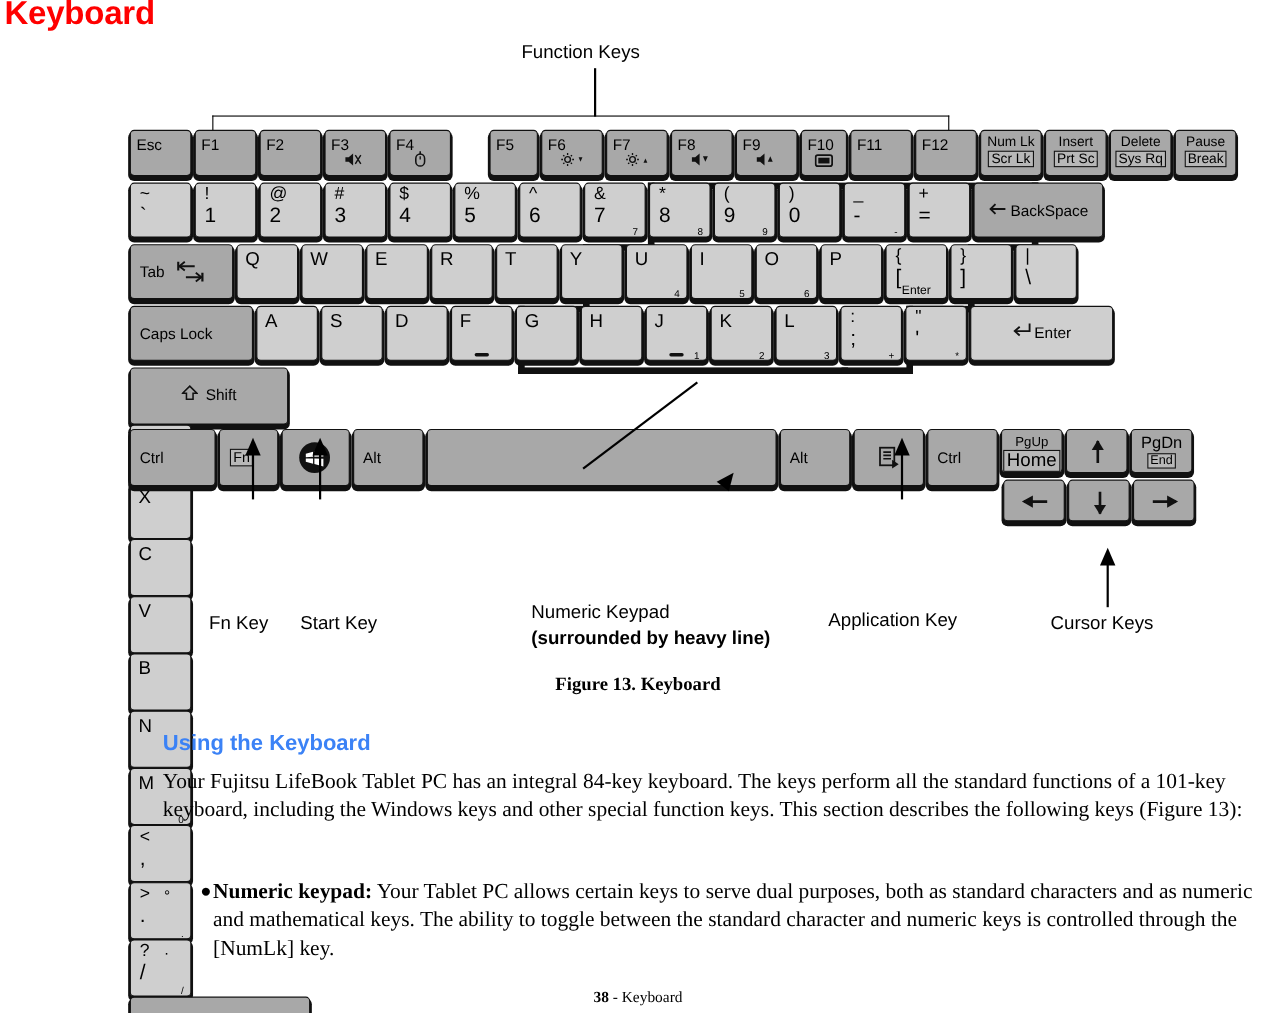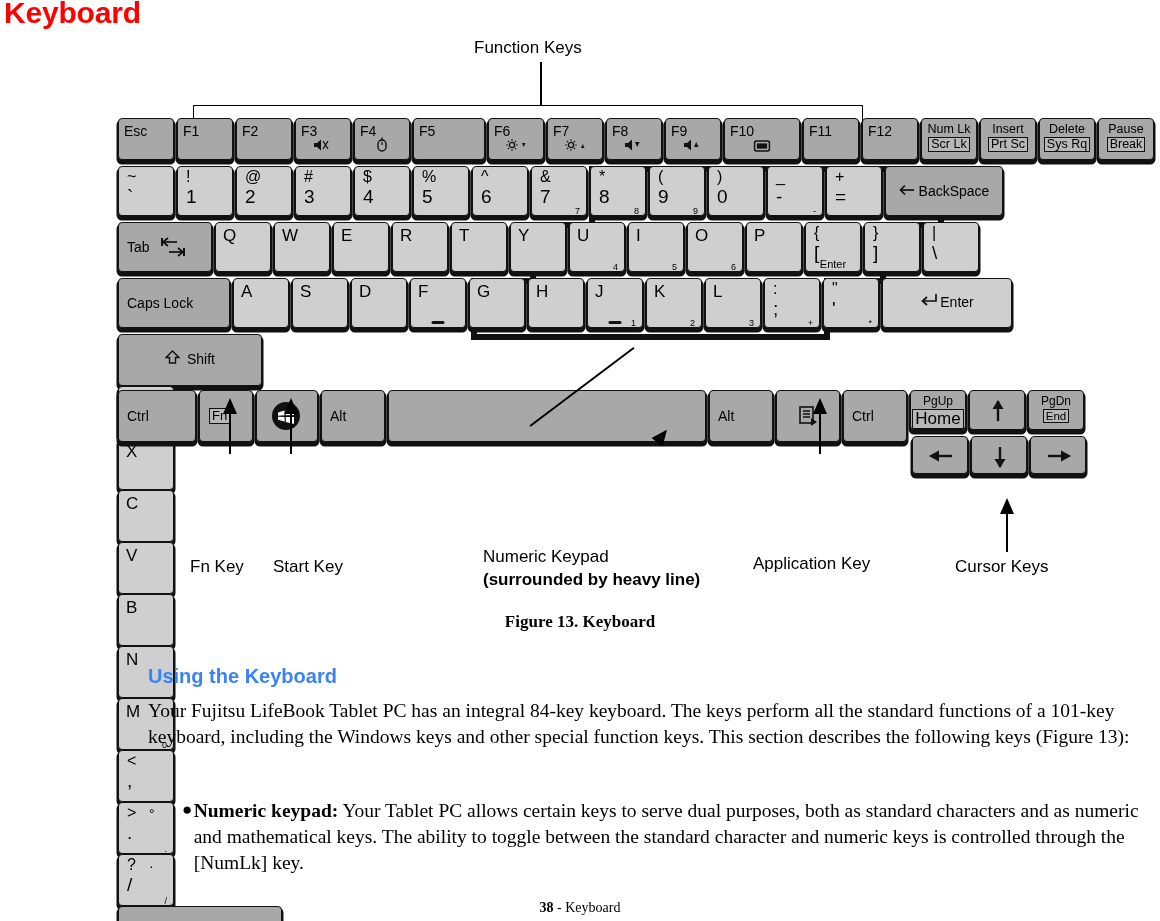--- a/index.html
+++ b/index.html
@@ -174,21 +174,21 @@
               </svg></span></span>
         </div>
         <div class="key fkey dark" style="width: 56px; height: 42px;">
           <span class="fl">F4</span>
           <span class="fsym"><span style="display: inline-block;"><svg width="12" height="15" viewBox="0 0 12 15">
                 <rect x="2" y="3" width="8" height="11" rx="4" fill="none" stroke="#111" stroke-width="1.4"></rect>
                 <path d="M6 0.5 v3" stroke="#111" stroke-width="1.4"></path>
                 <path d="M6 5 v3" stroke="#111" stroke-width="1.2"></path>
               </svg></span></span>
         </div>
-        <div class="key fkey dark" style="width: 72px; height: 42px;">
+        <div class="key fkey dark" style="width: 44px; height: 42px; margin-left: 32px;">
           <span class="fl">F5</span>
         </div>
         <div class="key fkey dark" style="width: 56px; height: 42px;">
           <span class="fl">F6</span>
           <span class="fsym"><span style="display: inline-block;"><svg width="22" height="14" viewBox="0 0 22 14">
                 <circle cx="7" cy="7" r="2.6" fill="none" stroke="#111" stroke-width="1.3"></circle>
                 <g stroke="#111" stroke-width="1.2">
                   <path d="M7 1.2v1.6M7 11.2v1.6M1.2 7h1.6M11.2 7h1.6M3 3l1.1 1.1M9.9 9.9L11 11M11 3L9.9 4.1M4.1 9.9L3 11"></path>
                 </g>
                 <path d="M17 5 l3.5 0 l-1.75 4 z" fill="#111"></path>
@@ -211,21 +211,21 @@
                 <path d="M11 4 l4.5 0 l-2.25 5 z" fill="#111"></path>
               </svg></span></span>
         </div>
         <div class="key fkey dark" style="width: 56px; height: 42px;">
           <span class="fl">F9</span>
           <span class="fsym"><span style="display: inline-block;"><svg width="20" height="14" viewBox="0 0 20 14">
                 <path d="M1 5 h3 l4 -3.5 v11 l-4 -3.5 h-3 z" fill="#111"></path>
                 <path d="M11 9 l4.5 0 l-2.25 -5 z" fill="#111"></path>
               </svg></span></span>
         </div>
-        <div class="key fkey dark" style="width: 76px; height: 42px;">
+        <div class="key fkey dark" style="width: 42px; height: 42px;">
           <span class="fl">F10</span>
           <span class="fsym"><span style="display: inline-block;"><svg width="17" height="12" viewBox="0 0 17 12">
                 <rect x="1" y="1" width="15" height="10" rx="2" fill="none" stroke="#111" stroke-width="1.6"></rect>
                 <rect x="3.4" y="3.4" width="10.2" height="5.2" fill="#111"></rect>
               </svg></span></span>
         </div>
         <div class="key fkey dark" style="width: 56px; height: 42px;">
           <span class="fl">F11</span>
         </div>
         <div class="key fkey dark" style="width: 56px; height: 42px;">
@@ -543,21 +543,21 @@
           </span>
         </div>
         <div class="key akey dark" style="width: 56px; height: 40px;">
           <span style="position: absolute; left: 21px; top: 9px;"><span style="display: inline-block;"><svg width="14" height="22" viewBox="0 0 14 22">
                 <path d="M7 1 L7 21" stroke="#111" stroke-width="2.4"></path>
                 <path d="M7 0 L12.5 9 L1.5 9 Z" fill="#111"></path>
               </svg></span></span>
         </div>
         <div class="key akey dark" style="width: 56px; height: 40px;">
           <span style="position: absolute; left: 0px; right: 0px; top: 3px; display: flex; flex-direction: column; align-items: center; gap: 1px;">
-            <span style="font-size: 12px;">PgDn</span>
+            <span style="font-size: 15px;">PgDn</span>
             <span class="boxed" style="font-size: 11.5px;">End</span>
           </span>
         </div>
       </div>
 
     <div class="krow" style="left:794px;top:318px;">
         <div class="key akey dark" style="width: 56px; height: 38px;">
           <span style="position: absolute; left: 16px; top: 12px;"><span style="display: inline-block;"><svg width="24" height="14" viewBox="0 0 24 14">
                 <path d="M2 7 L23 7" stroke="#111" stroke-width="2.4"></path>
                 <path d="M0 7 L10 1.5 L10 12.5 Z" fill="#111"></path>

